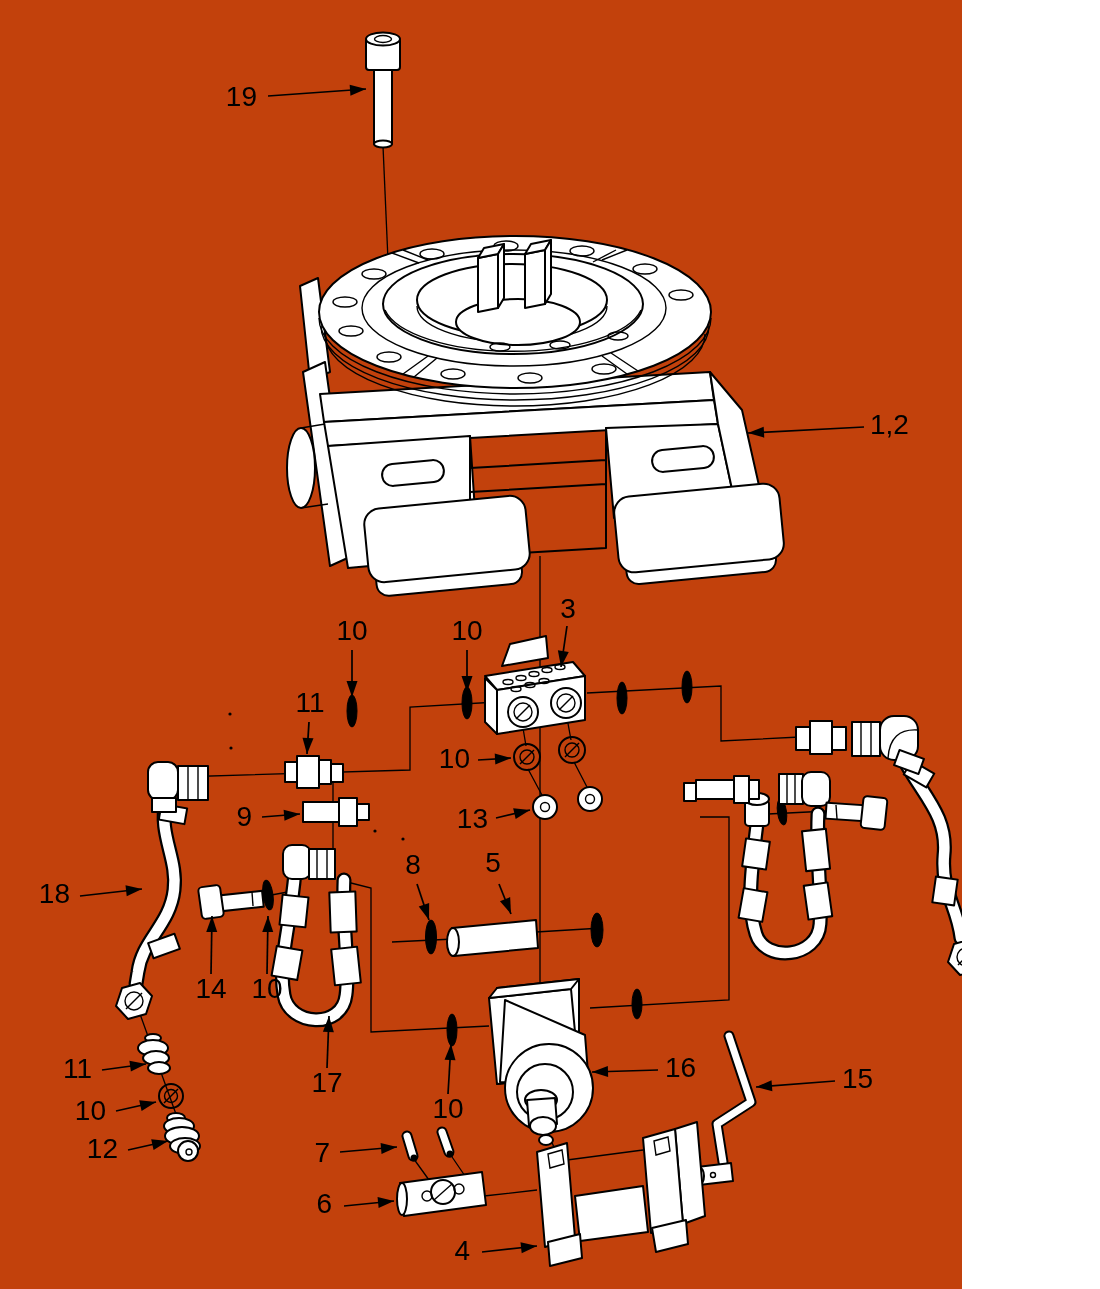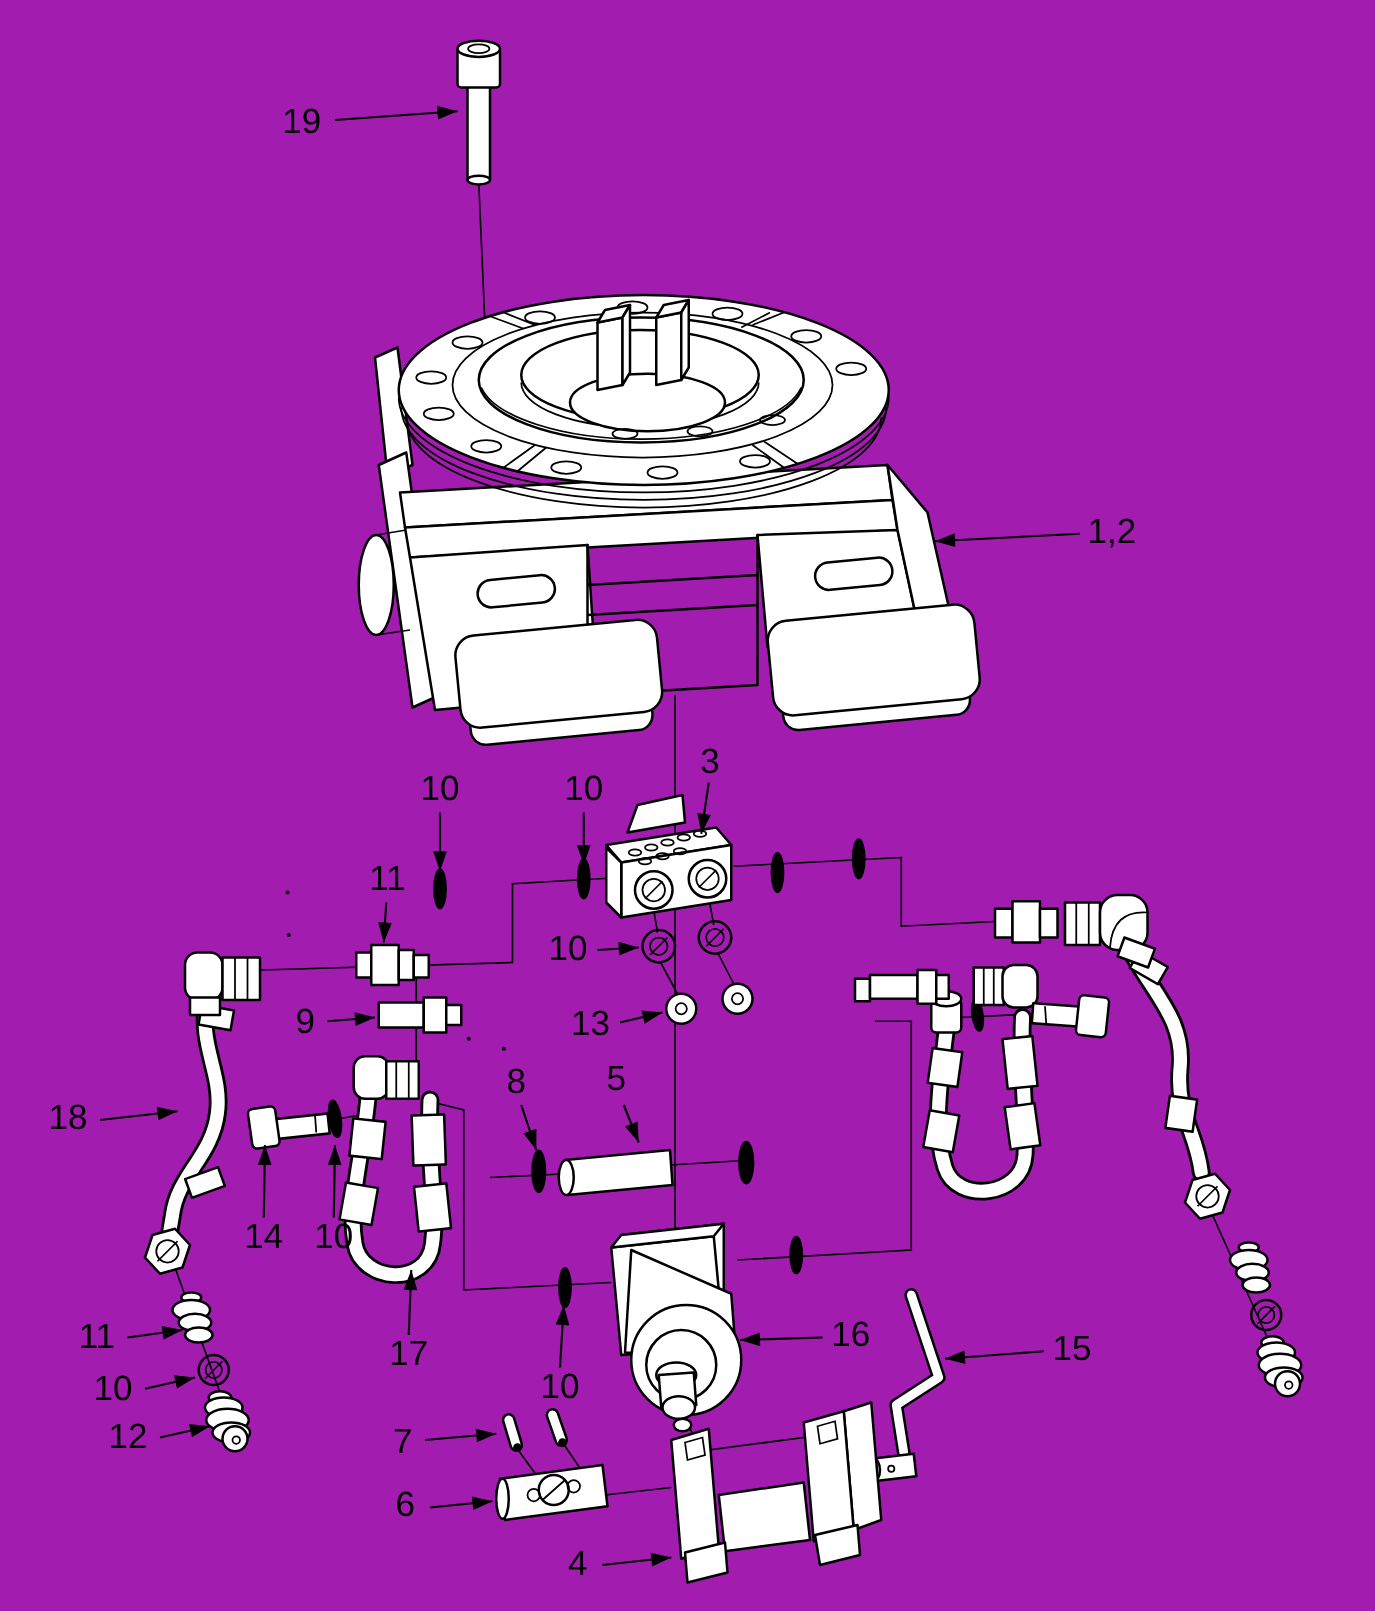--- a/index.html
+++ b/index.html
@@ -1,16 +1,16 @@
 <!DOCTYPE html>
 <html><head>
 <meta charset="utf-8">
 <style>
   html,body{margin:0;padding:0;background:#ffffff;}
-  .stage{position:relative;width:1100px;height:1289px;background:#a21caf;overflow:hidden;text-align:center;}
+  .stage{position:relative;width:962px;height:1289px;background:#c2410c;overflow:hidden;text-align:center;}
   svg{display:block;}
   .part{fill:#ffffff;stroke:#000000;stroke-width:2;stroke-linejoin:round;stroke-linecap:round;}
   .pline{fill:none;stroke:#000000;stroke-width:2;stroke-linejoin:round;stroke-linecap:round;}
   .pfine{fill:none;stroke:#000000;stroke-width:1.4;}
   .thin{fill:none;stroke:#000000;stroke-width:1.3;}
   .seal{fill:#000000;stroke:#000000;stroke-width:1;}
   .tube-o{fill:none;stroke:#000000;stroke-width:15;stroke-linecap:round;}
   .tube-i{fill:none;stroke:#ffffff;stroke-width:10.5;stroke-linecap:round;}
   .rod-o{fill:none;stroke:#000000;stroke-width:11;stroke-linecap:round;stroke-linejoin:round;}
   .rod-i{fill:none;stroke:#ffffff;stroke-width:7;stroke-linecap:round;stroke-linejoin:round;}

